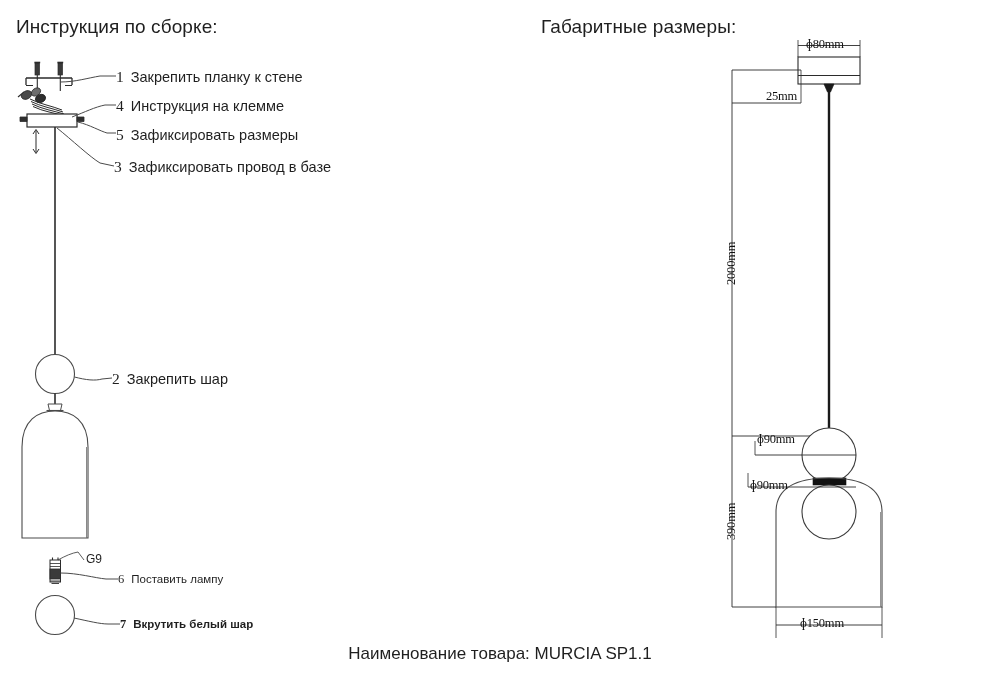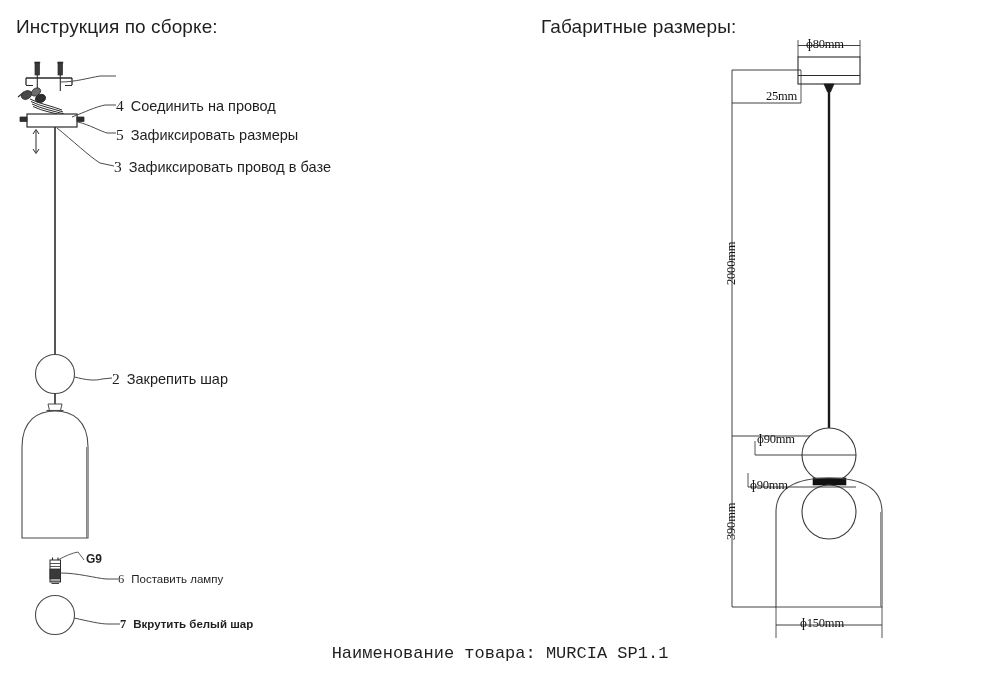--- a/index.html
+++ b/index.html
@@ -68,21 +68,21 @@
     transform-origin: left top;
     transform: rotate(-90deg);
   }
 
   #product-title {
     position: absolute;
     left: 0;
     top: 644px;
     width: 1000px;
     text-align: center;
-    font-family: Liberation Mono, monospace;
+    font-family: Liberation Sans, sans-serif;
     font-size: 17px;
     color: #1f1f1f;
   }
   svg { display: block; }
 </style>
 </head>
 <body>
 
 <div id="sheet">
 
@@ -168,23 +168,26 @@
         <path d="M78 122 C 90 125, 100 131, 107 133 L 116 133"></path>
         <path d="M57 128 C 72 140, 90 157, 100 163 L 114 166"></path>
         <path d="M74.5 377 C 86 380, 95 381, 102 379 L 112 378"></path>
         <path d="M60.5 573 C 78 573, 95 578, 106 579 L 118 579"></path>
         <path d="M74 618 C 88 621, 100 624, 108 624 L 120 624"></path>
         <path d="M58 560 C 65 556, 72 553, 78 552 L 84 560" stroke-width="0.9"></path>
       </g>
     </g>
   </svg>
 
+  <div class="step-label step-big" style="left:116px; top:68px;">
+    <span class="step-num">1</span><span>Закрепить планку к стене</span>
+  </div>
 
   <div class="step-label step-big" style="left:116px; top:97px;">
-    <span class="step-num">4</span><span>Соединить на провод</span>
+    <span class="step-num">4</span><span>Инструкция на клемме</span>
   </div>
 
   <div class="step-label step-big" style="left:116px; top:126px;">
     <span class="step-num">5</span><span>Зафиксировать размеры</span>
   </div>
 
   <div class="step-label step-big" style="left:114px; top:158px;">
     <span class="step-num">3</span><span>Зафиксировать провод в базе</span>
   </div>
 
@@ -193,21 +196,21 @@
   </div>
 
   <div class="step-label step-small" style="left:118px; top:572px;">
     <span class="step-num">6</span><span>Поставить лампу</span>
   </div>
 
   <div class="step-label step-small" style="left:120px; top:617px;font-weight:bold;">
     <span class="step-num">7</span><span>Вкрутить белый шар</span>
   </div>
 
-  <div class="lamp-code" style="left:86px; top:552px;font-weight:bold;">G9</div>
+  <div class="lamp-code" style="left:86px; top:552px;">G9</div>
 
   <svg id="dimension-svg" width="420" height="690" style="position:absolute;left:580px;top:0;" viewBox="0 0 420 690">
 
     <g fill="none" stroke="#2b2b2b" stroke-width="1">
 
       <g>
         <rect x="218" y="57" width="62" height="27" fill="#ffffff" stroke="#2b2b2b" stroke-width="1.1"></rect>
         <path d="M218 75.5 L280 75.5" stroke="#2b2b2b" stroke-width="1"></path>
 
         <path d="M218 40 L218 57" stroke="#2b2b2b" stroke-width="0.8"></path>

